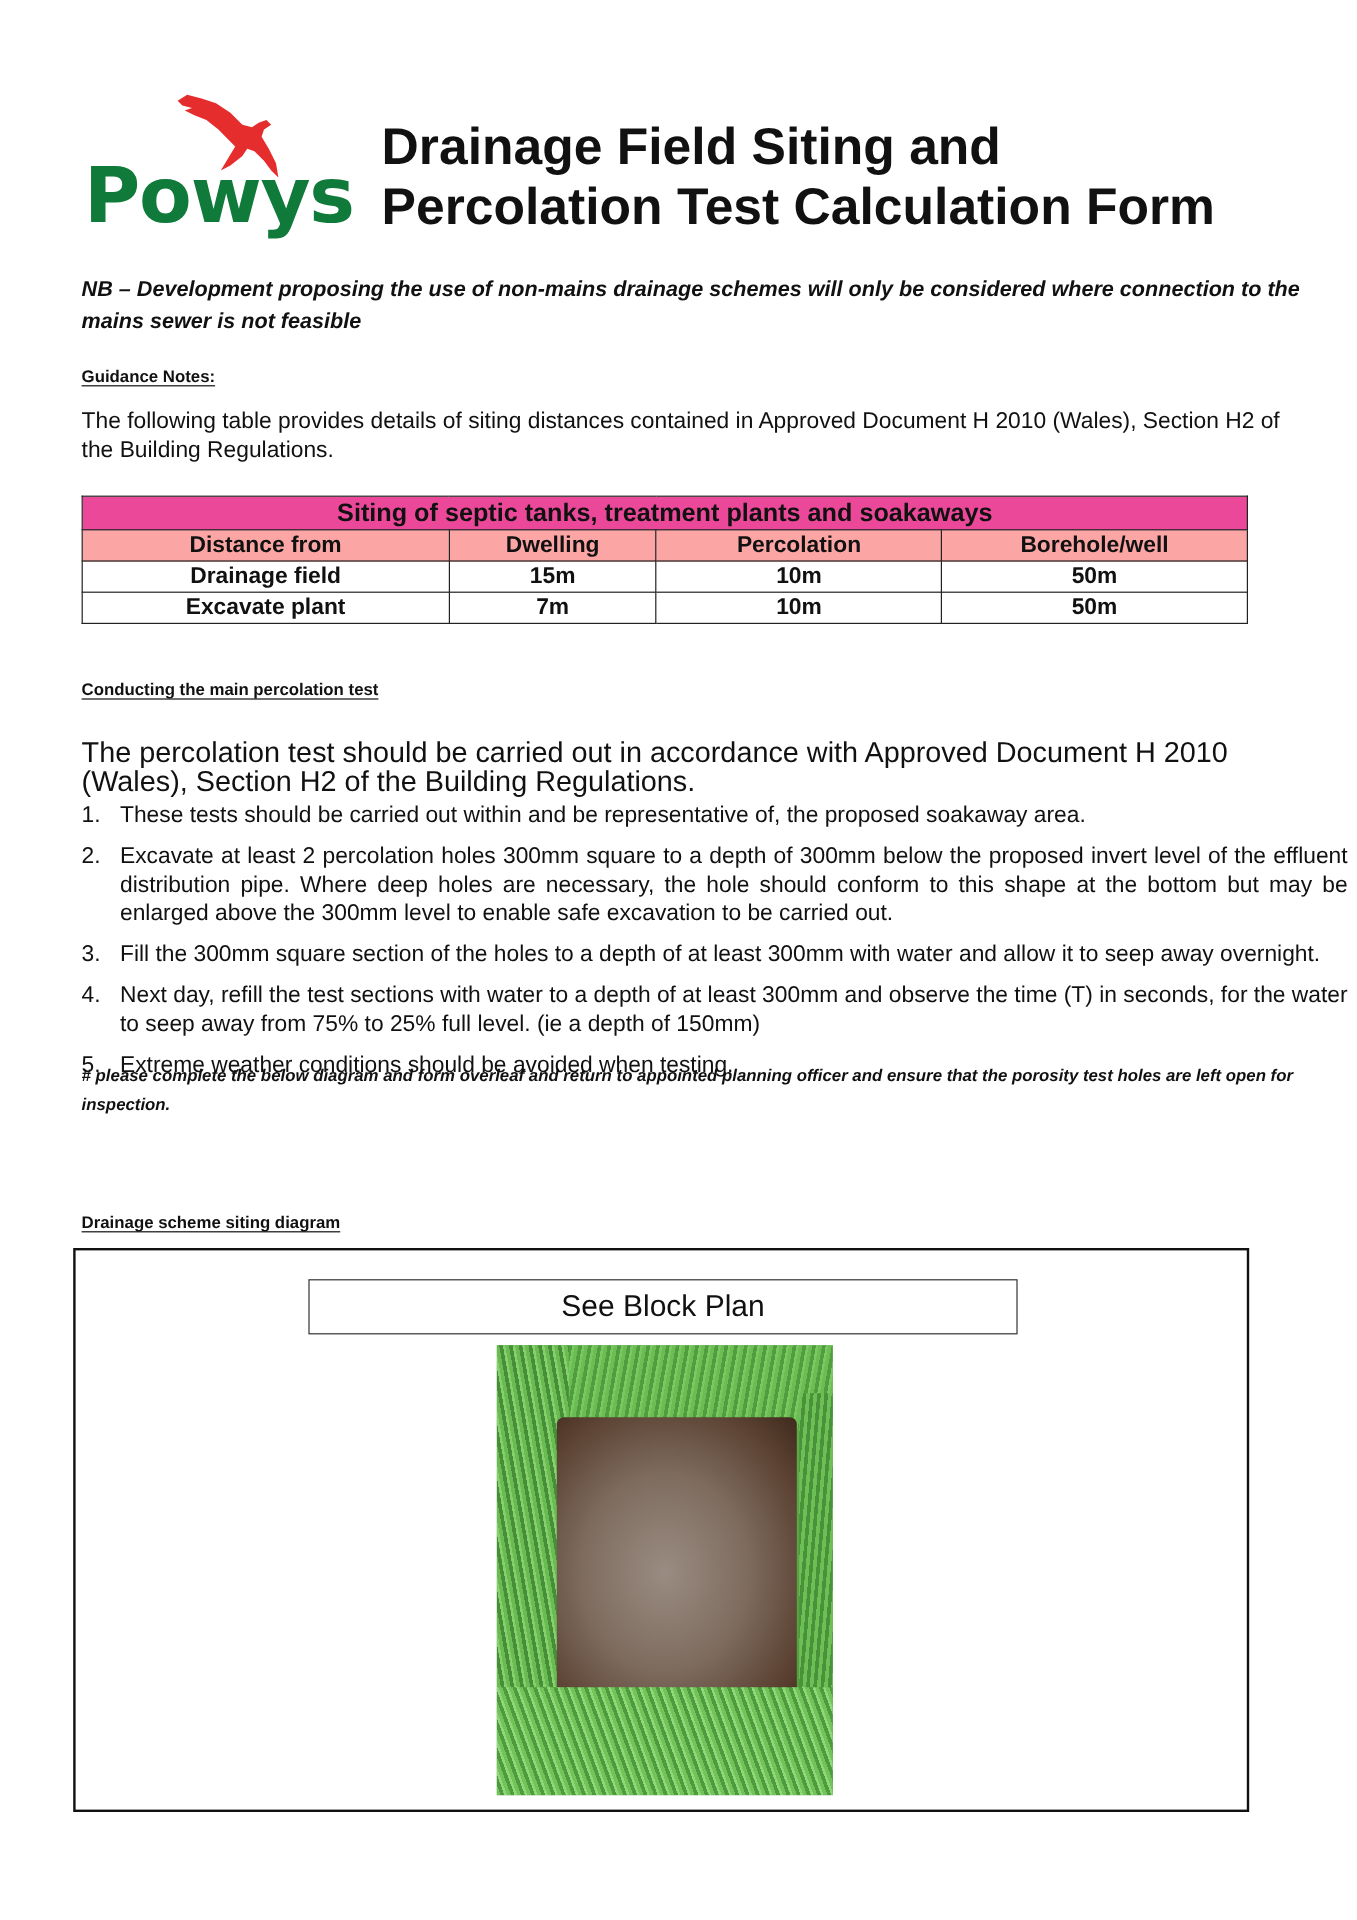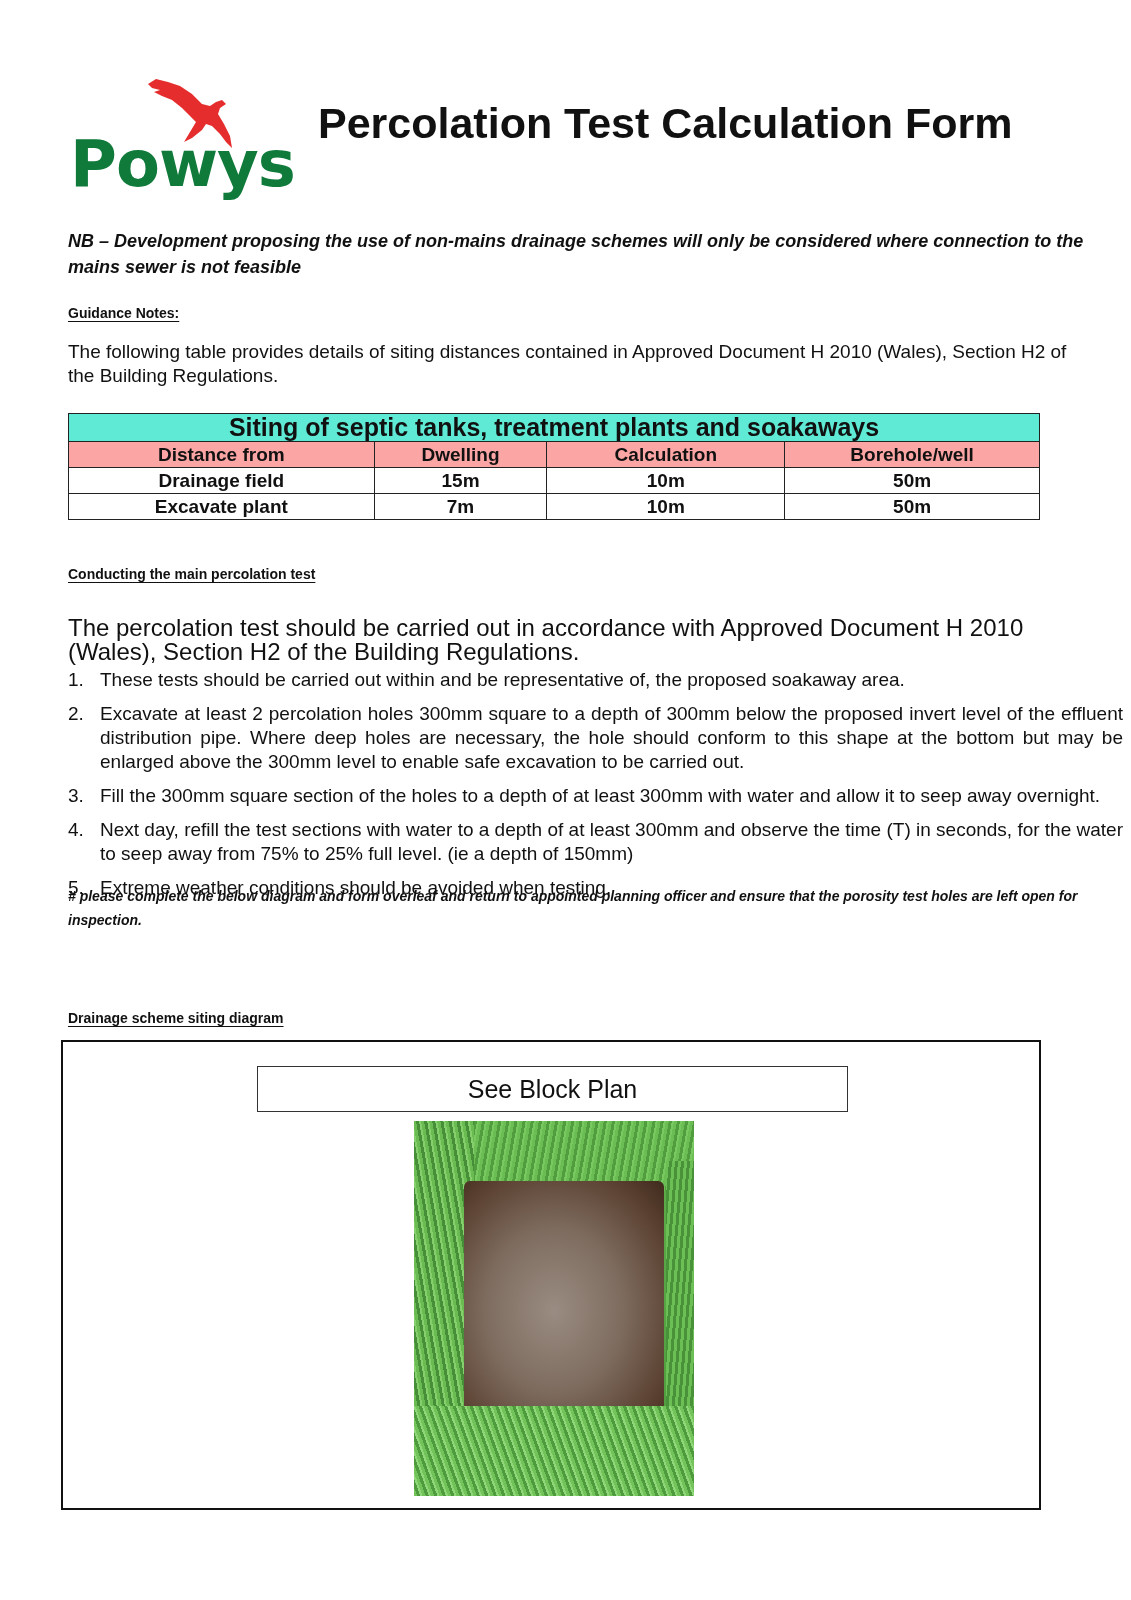--- a/index.html
+++ b/index.html
@@ -17,21 +17,21 @@
   .title { left: 318px; top: 98px; font-weight: bold; font-size: 43px; line-height: 50px; color: #111; }
 
   .nb { left: 68px; top: 228px; width: 1040px; font-weight: bold; font-style: italic; font-size: 18px; line-height: 26px; }
   .h-under { font-weight: bold; font-size: 14px; text-decoration: underline; text-underline-offset: 3px; }
   .guid-h { left: 68px; top: 305px; }
   .guid-p { left: 68px; top: 340px; width: 1000px; font-size: 19px; line-height: 24px; }
 
   
   .siting { left: 68px; top: 413px; width: 1052px; border-collapse: collapse; font-weight: bold; font-size: 19px; }
   .siting td, .siting th { border: 1.5px solid #222; text-align: center; padding: 0; height: 25px; line-height: 25px; }
-  .siting .cap { background: #5eead4; font-size: 25px; height: 27px; }
+  .siting .cap { background: #ec4899; font-size: 21px; height: 27px; }
   .siting .hdr th { background: #fca5a5; }
 
   .cond-h { left: 68px; top: 566px; }
   .cond-p { left: 68px; top: 616px; width: 1050px; font-size: 24px; line-height: 24px; }
   .steps { left: 68px; top: 668px; width: 1055px; margin: 0; padding: 0; list-style: none; font-size: 19px; line-height: 24px; }
   .steps li { position: relative; padding-left: 32px; margin-bottom: 10px; text-align: justify; }
   .steps .num { position: absolute; left: 0; top: 0; }
   .please { left: 68px; top: 884px; width: 1050px; font-weight: bold; font-style: italic; font-size: 14px; line-height: 24px; }
   .diag-h { left: 68px; top: 1010px; }
 
@@ -56,20 +56,21 @@
 <body>
 
 <div class="abs logo">
   <svg class="bird" viewBox="0 0 100 75">
     <path fill="#e52d2d" d="M2 8 L10 3 L22 6 L34 10 L46 18 L56 28 L64 30 L70 26 L76 24 L80 28 L74 32 L72 38 L78 48 L84 60 L86 72 L80 66 L74 58 L66 50 L60 48 L56 54 L46 62 L38 66 L44 56 L50 46 L44 40 L36 32 L26 24 L16 20 L8 16 L14 14 L6 12 Z"></path>
   </svg>
   <div class="logo-word">Powys</div>
 </div>
 
 <div class="abs title">
+  <div>Drainage Field Siting and</div>
   <div>Percolation Test Calculation Form</div>
 </div>
 
 <div class="abs nb">NB – Development proposing the use of non-mains drainage schemes will only be considered where connection to the mains sewer is not feasible</div>
 
 <div class="abs h-under guid-h">Guidance Notes:</div>
 <div class="abs guid-p">The following table provides details of siting distances contained in Approved Document H 2010 (Wales), Section H2 of the Building Regulations.</div>
 
 <table class="abs siting" style="width:972px;">
   <colgroup>
@@ -78,21 +79,21 @@
       <col style="width:238px">
       <col style="width:255px">
     </colgroup>
   <tbody>
       <tr>
         <td class="cap" colspan="4">Siting of septic tanks, treatment plants and soakaways</td>
       </tr>
   <tr class="hdr">
     <th>Distance from</th>
     <th>Dwelling</th>
-    <th>Calculation</th>
+    <th>Percolation</th>
     <th>Borehole/well</th>
   </tr>
   <tr>
     <td>Drainage field</td>
     <td>15m</td>
     <td>10m</td>
     <td>50m</td>
   </tr>
   <tr>
     <td>Excavate plant</td>

